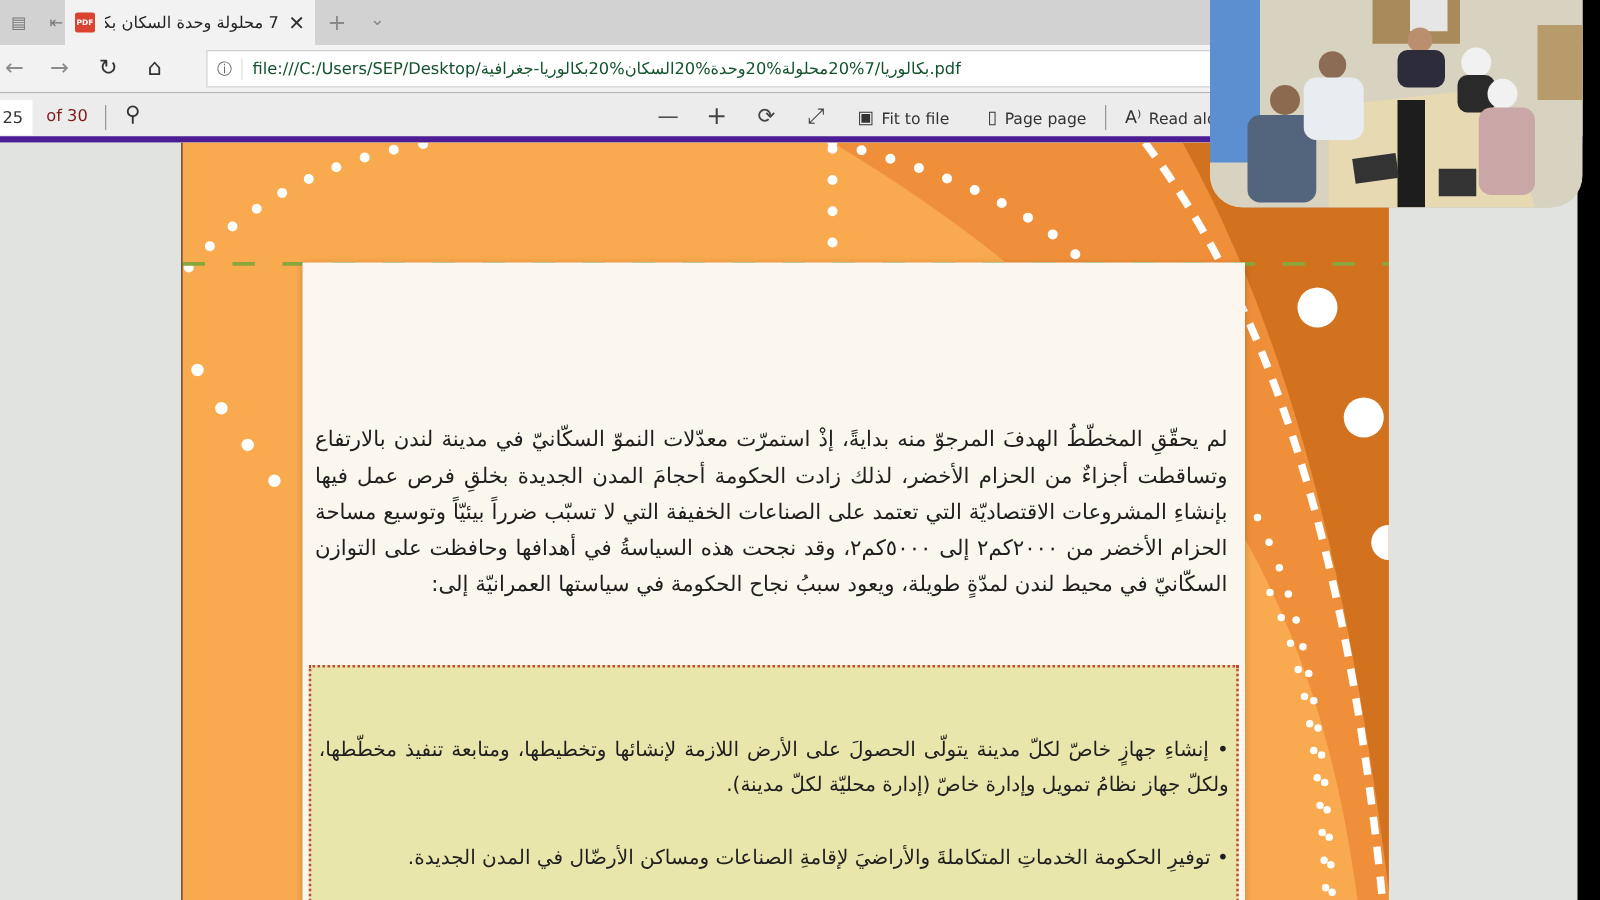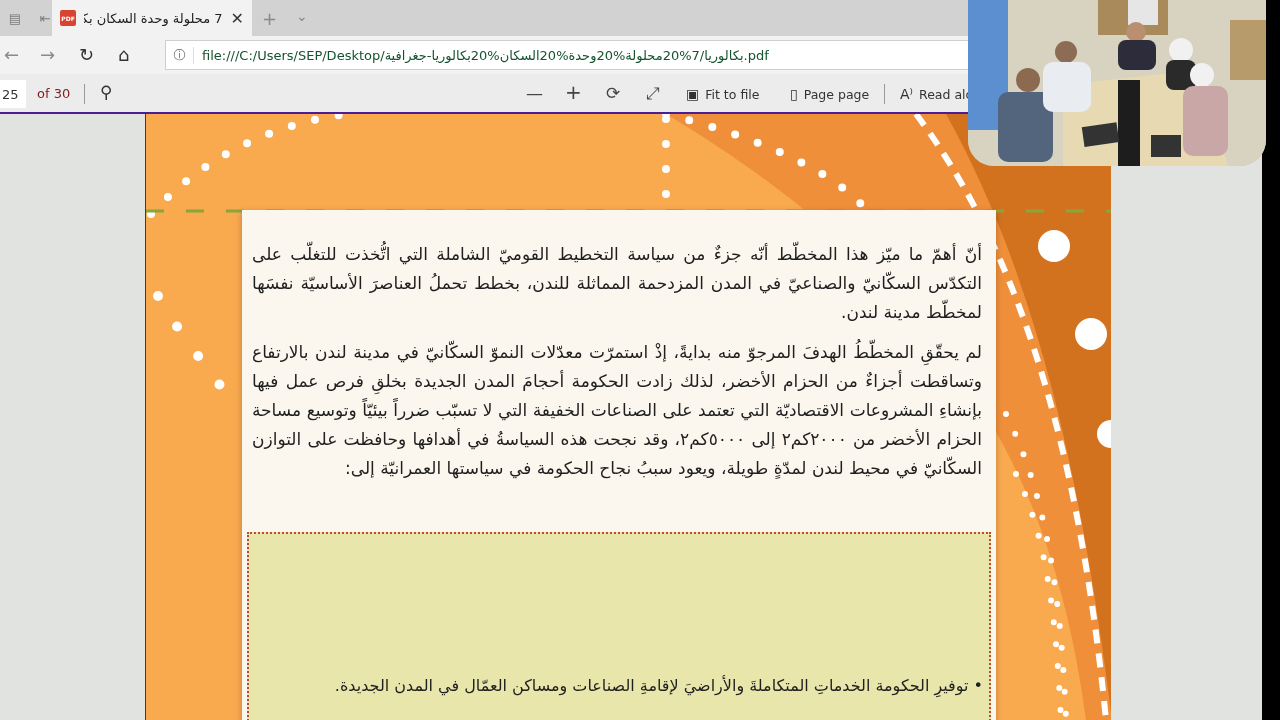--- a/index.html
+++ b/index.html
@@ -18,21 +18,21 @@
 
   
   .navbar { position: absolute; left: 0; top: 36px; width: 1280px; height: 38px; background: #f2f2f2; }
   .navbtn { position: absolute; top: 8px; color: #8b8b8b; font-size: 18px; }
   .navbtn.active { color: #333; }
   .urlbox { position: absolute; left: 165px; top: 4px; width: 820px; height: 30px; background: #fff; border: 1px solid #cfcfcf; display: flex; align-items: center; }
   .urlbox .info { width: 28px; text-align: center; color: #666; font-size: 12px; border-right: 1px solid #ddd; }
   .urlbox .url { padding-left: 8px; font-size: 13px; color: #14532d; white-space: nowrap; overflow: hidden; }
 
   
-  .pdfbar { position: absolute; left: 0; top: 74px; width: 1280px; height: 40px; background: #ececec; border-bottom: 2px solid #4c1d95; }
+  .pdfbar { position: absolute; left: 0; top: 74px; width: 1280px; height: 40px; background: #ececec; border-bottom: 5px solid #4c1d95; }
   .pageinput { position: absolute; left: 0; top: 6px; width: 26px; height: 28px; background: #fff; font-size: 13px; color: #333; display: flex; align-items: center; padding-left: 2px; }
   .pagetotal { position: absolute; left: 37px; top: 12px; font-size: 13px; color: #7f1d1d; }
   .sep { position: absolute; top: 10px; width: 1px; height: 20px; background: #999; }
   .searchico { position: absolute; left: 100px; top: 8px; font-size: 17px; color: #333; }
   .tbtn { position: absolute; top: 9px; font-size: 17px; color: #444; }
   .tbtn-text { position: absolute; top: 12px; font-size: 12.5px; color: #333; display: flex; align-items: center; gap: 6px; }
   .tbtn-text .sym { font-size: 14px; color: #333; }
 
   
   .viewer { position: absolute; left: 0; top: 114px; width: 1262px; height: 606px; background: #e1e3e0; overflow: hidden; }
@@ -125,24 +125,24 @@
 
       <path d="M860,300 C900,380 915,480 920,606" stroke="#fff" stroke-width="6" stroke-linecap="round" stroke-dasharray="0 22" fill="none"></path>
       <path d="M870,360 C900,420 910,500 915,606" stroke="#fff" stroke-width="6" stroke-linecap="round" stroke-dasharray="0 22" fill="none"></path>
 
       <circle cx="908" cy="132" r="16" fill="#fff"></circle>
       <circle cx="945" cy="220" r="16" fill="#fff"></circle>
       <circle cx="965" cy="320" r="14" fill="#fff"></circle>
     </svg>
 
     <div class="card">
-      <p class="para para1">أنّ أهمّ ما ميّز  هذا المخطّط أنّه جزءٌ من سياسة التخطيط القوميّ الشاملة التي اتُّخذت للتغلّب على التكدّس السكّانيّ والصناعيّ في المدن المزدحمة المماثلة للندن، بخطط تحملُ العناصرَ الأساسيّة نفسَها لمخطّط مدينة لندن.</p>
       <p class="para para2">لم يحقّقِ المخطّطُ الهدفَ المرجوّ منه بدايةً، إذْ استمرّت معدّلات النموّ السكّانيّ في مدينة لندن بالارتفاع وتساقطت أجزاءٌ من الحزام الأخضر، لذلك زادت الحكومة أحجامَ المدن الجديدة بخلقِ فرص عمل فيها بإنشاءِ المشروعات الاقتصاديّة التي تعتمد على الصناعات الخفيفة التي لا تسبّب ضرراً بيئيّاً وتوسيع مساحة الحزام الأخضر من ٢٠٠٠كم٢ إلى ٥٠٠٠كم٢، وقد نجحت هذه السياسةُ في أهدافها وحافظت على التوازن السكّانيّ في محيط لندن لمدّةٍ طويلة، ويعود سببُ نجاح الحكومة في سياستها العمرانيّة إلى:</p>
       <div class="boxed">
-        <p class="bullet b2">• توفيرِ الحكومة الخدماتِ المتكاملةَ والأراضيَ لإقامةِ الصناعات ومساكن العمّال في المدن الجديدة.</p>
+        <p class="bullet b1">• إنشاءِ جهازٍ خاصّ لكلّ مدينة يتولّى الحصولَ على الأرض اللازمة لإنشائها وتخطيطها، ومتابعة تنفيذ مخطّطها، ولكلّ جهاز  نظامُ تمويل وإدارة خاصّ (إدارة محليّة لكلّ مدينة).</p>
+        <p class="bullet b2">• توفيرِ الحكومة الخدماتِ المتكاملةَ والأراضيَ لإقامةِ الصناعات ومساكن الأرضّال في المدن الجديدة.</p>
       </div>
     </div>
   </div>
 
 </div>
 <div class="rightblack"></div>
 
 <div class="cam">
   <svg width="298" height="166" viewBox="0 0 298 166">
     <rect width="298" height="166" fill="#d8d2c0"></rect>

